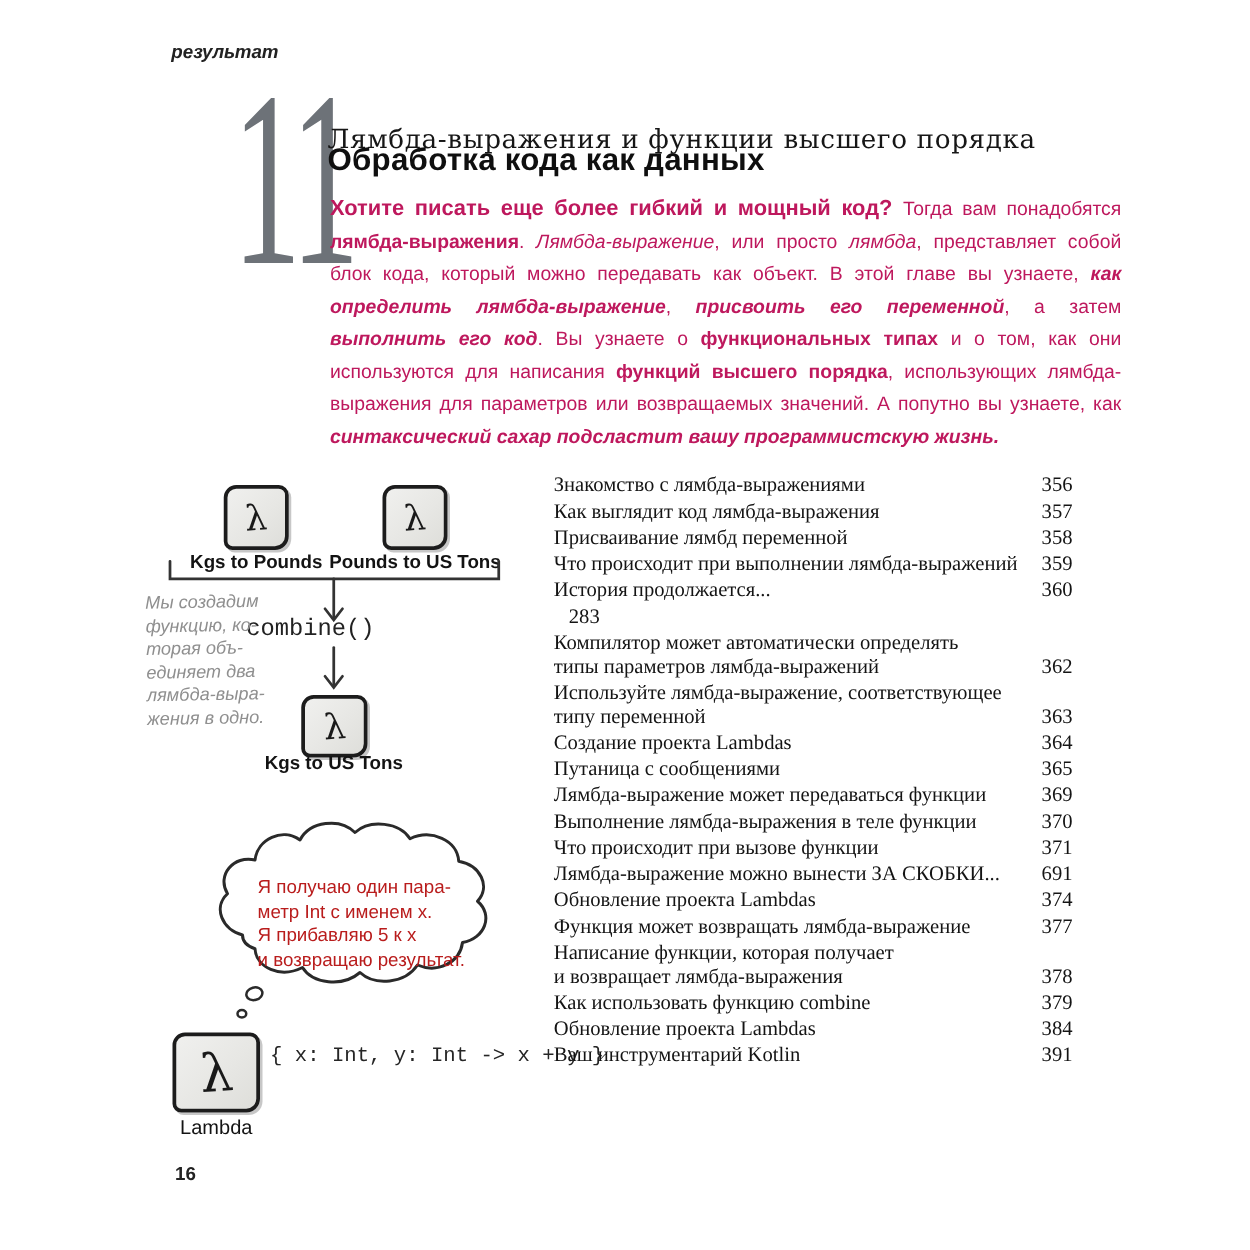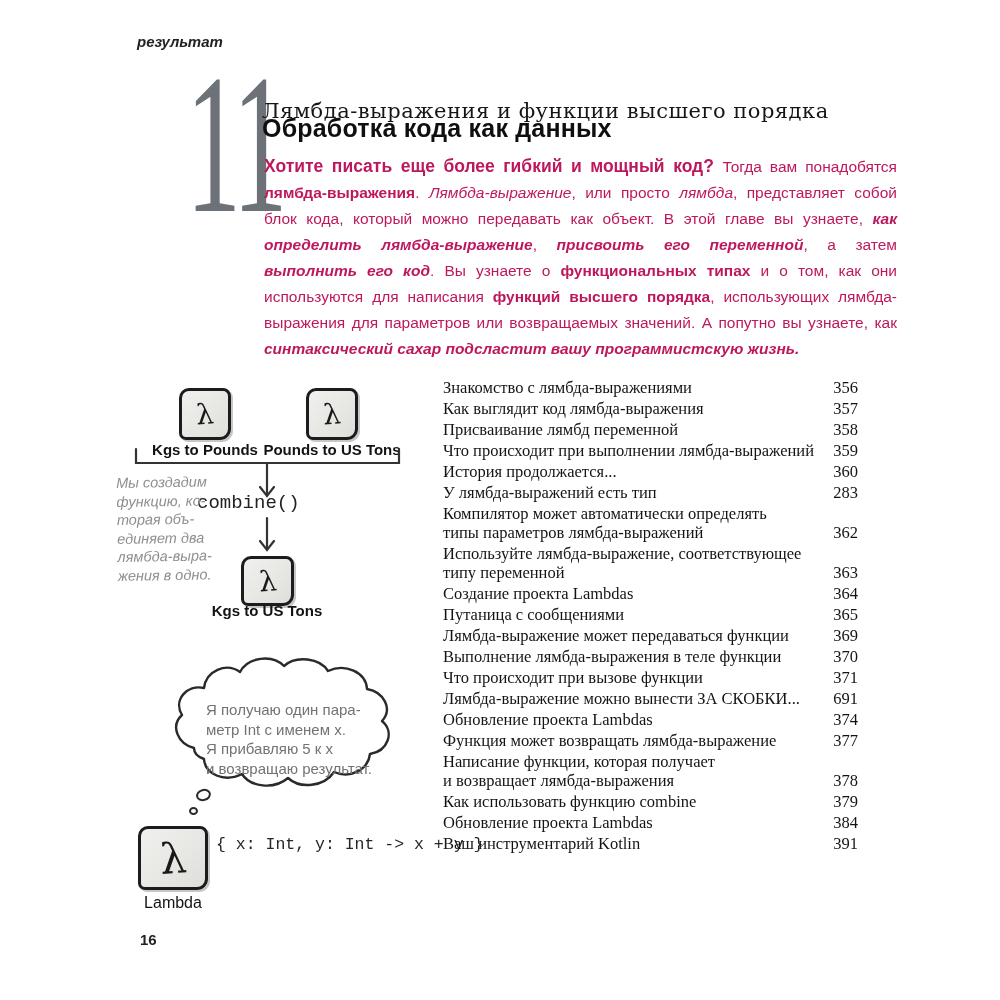--- a/index.html
+++ b/index.html
@@ -84,21 +84,21 @@
     font-style:italic; color:#8f8f8f;
     white-space:pre-line;
     transform:rotate(-1deg);
   }
 
   
   .bubble-svg { left:160px; top:652px; }
   .bubble-text {
     left:206px; top:700px; width:176px;
     font-size:15px; line-height:19.5px;
-    color:#737373; white-space:pre-line;
+    color:#b91c1c; white-space:pre-line;
   }
   .trail-circle {
     border:2px solid #2a2a2a; background:#fff; border-radius:50%;
   }
   .tc1 { left:196px; top:789px; width:15px; height:12px; transform:rotate(-15deg); }
   .tc2 { left:189px; top:807px; width:9px;  height:8px; }
 
   
   .box-big { left:138px; top:826px; width:70px; height:64px; }
   .box-big .lam { font-size:42px; }
@@ -222,21 +222,20 @@
     <span class="toc-title">Что происходит при выполнении лямбда-выражений</span>
     <span class="toc-page">359</span>
   </div>
 
   <div class="toc-row">
     <span class="toc-title">История продолжается...</span>
     <span class="toc-page">360</span>
   </div>
 
   <div class="toc-row">
-    <span class="toc-title">У лямбда-выражений есть тип</span>
     <span class="toc-page">283</span>
   </div>
 
   <div class="toc-row">
     <span class="toc-title">Компилятор может автоматически определять
 типы параметров лямбда-выражений</span>
     <span class="toc-page">362</span>
   </div>
 
   <div class="toc-row">

